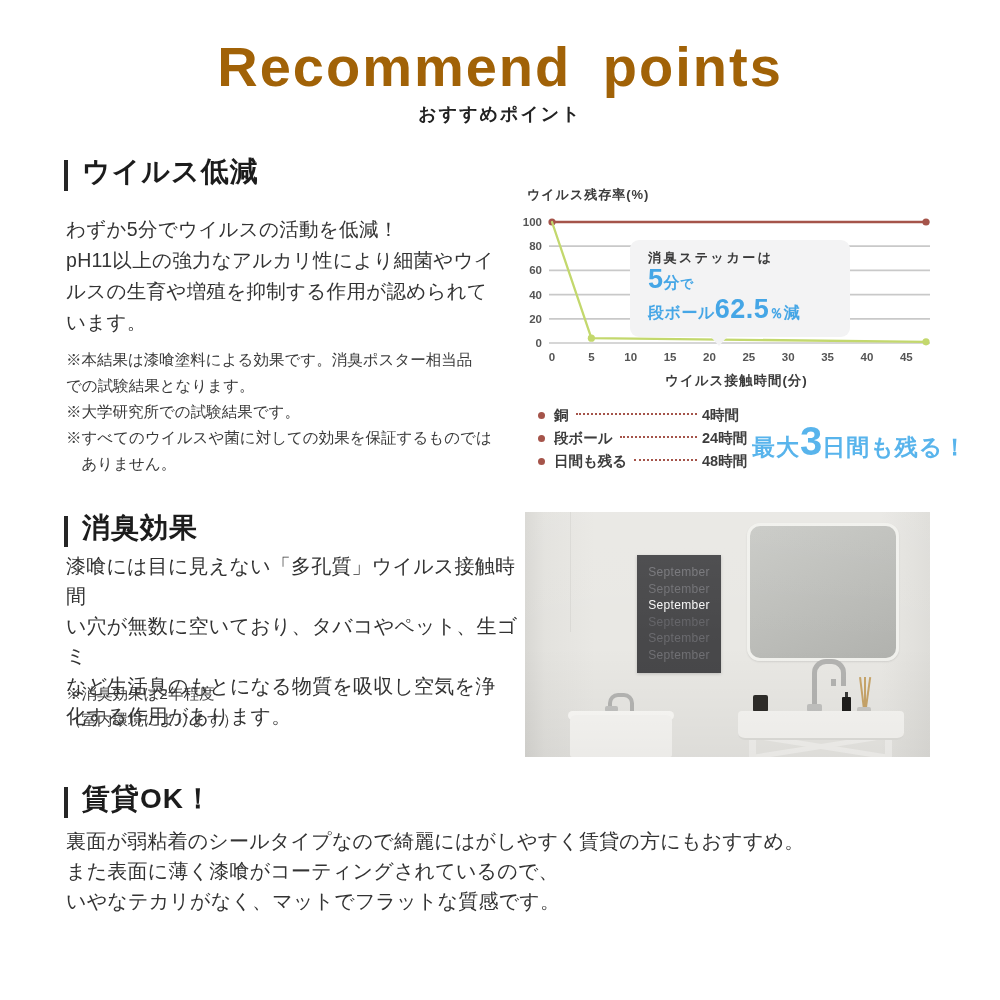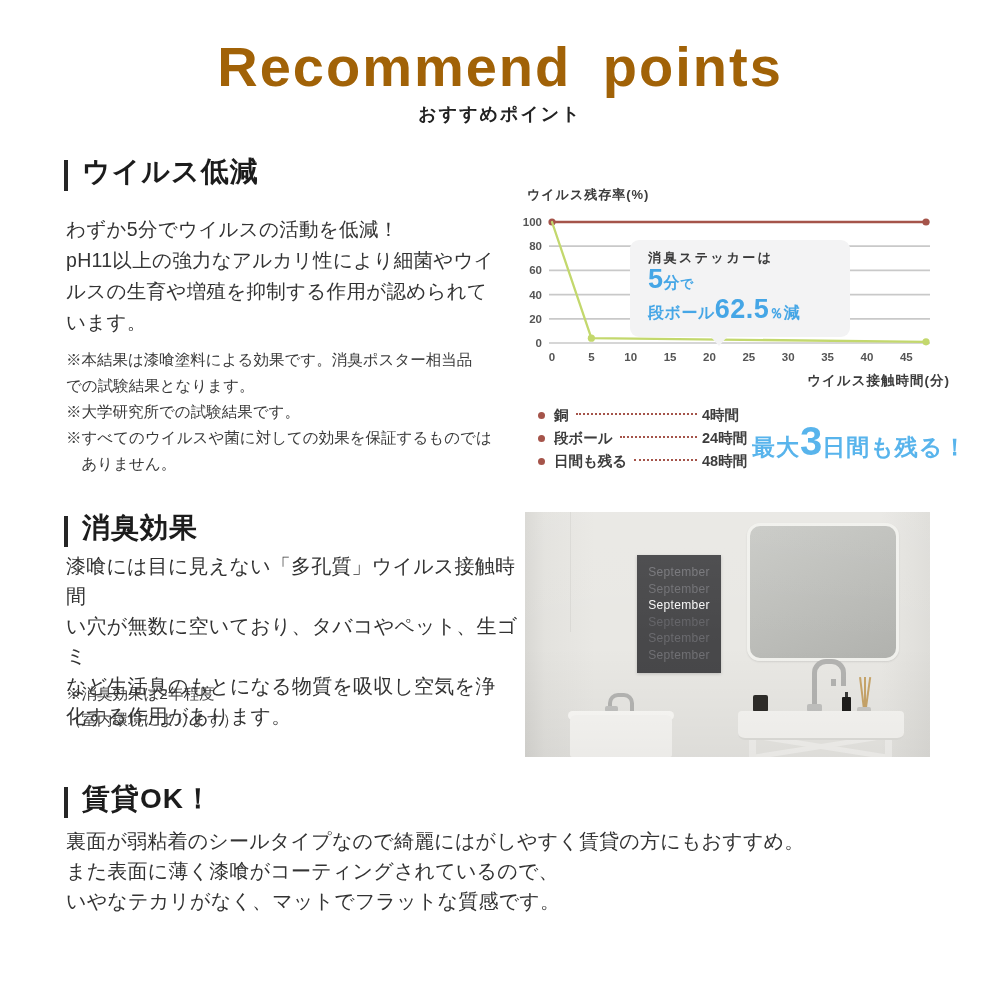--- a/index.html
+++ b/index.html
@@ -23,21 +23,21 @@
   .notes{left:66px;top:347px;width:470px;font-size:15.5px;line-height:26px;color:#3a3a3a;}
   .notes .note{white-space:pre-line;}
   .body2{left:66px;top:551px;width:465px;font-size:20px;line-height:30px;letter-spacing:0.2px;}
   .note2{left:66px;top:681px;width:380px;font-size:15.5px;line-height:26px;color:#3a3a3a;white-space:pre-line;}
   .body3{left:66px;top:826px;width:910px;font-size:20px;line-height:30px;letter-spacing:0.2px;}
 
   
   .chart-ylabel{left:527px;top:186px;font-size:13px;font-weight:700;color:#3c3c3c;letter-spacing:1px;}
   #chart-svg{left:523px;top:198px;}
   .tick{font-size:11.5px;fill:#555;font-weight:600;font-family:"Liberation Sans",sans-serif;}
-  .chart-xlabel{left:523px;top:372px;width:427px;text-align:right;font-size:13.5px;font-weight:700;
+  .chart-xlabel{left:523px;top:372px;width:427px;text-align:center;font-size:13.5px;font-weight:700;
                 color:#3c3c3c;letter-spacing:1px;}
 
   .bubble{left:630px;top:240px;width:192px;background:#f3f3f4;border-radius:9px;
           padding:8px 10px 10px 18px;z-index:2;}
   .bubble:after{content:"";position:absolute;bottom:-9px;left:80px;width:0;height:0;
           border-left:9px solid transparent;border-right:9px solid transparent;border-top:10px solid #f3f3f4;}
   .bubble-l1{font-size:13px;font-weight:700;color:#3a3a3a;letter-spacing:2.5px;line-height:19px;}
   .bubble-l2{line-height:25px;color:#45a6e6;font-weight:700;letter-spacing:0.5px;}
   .bubble-l3{line-height:27px;color:#45a6e6;font-weight:700;letter-spacing:0.5px;}
   .big-num{font-size:27px;}

